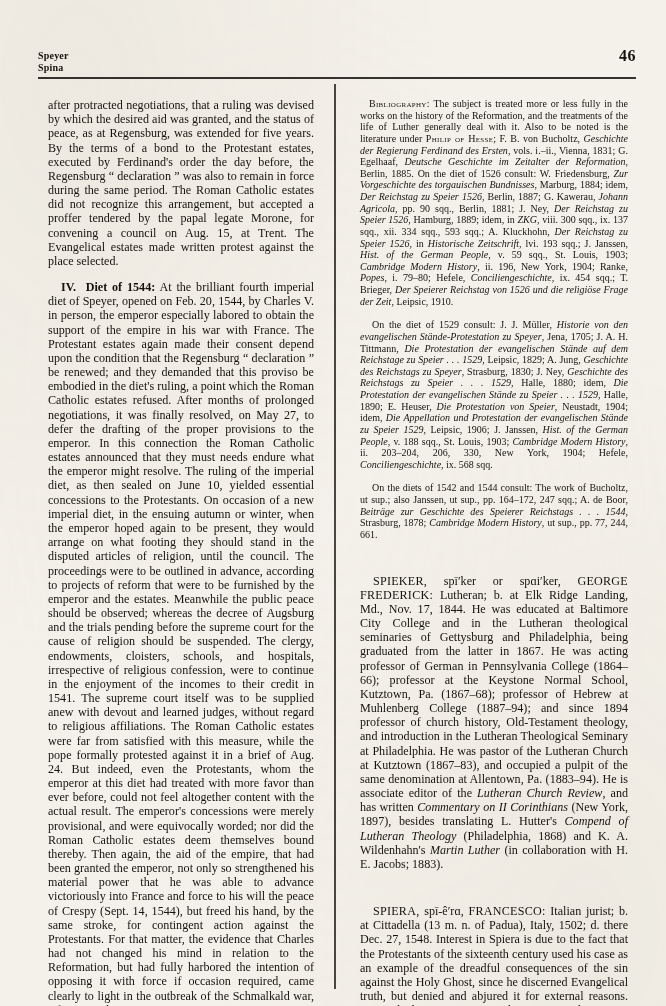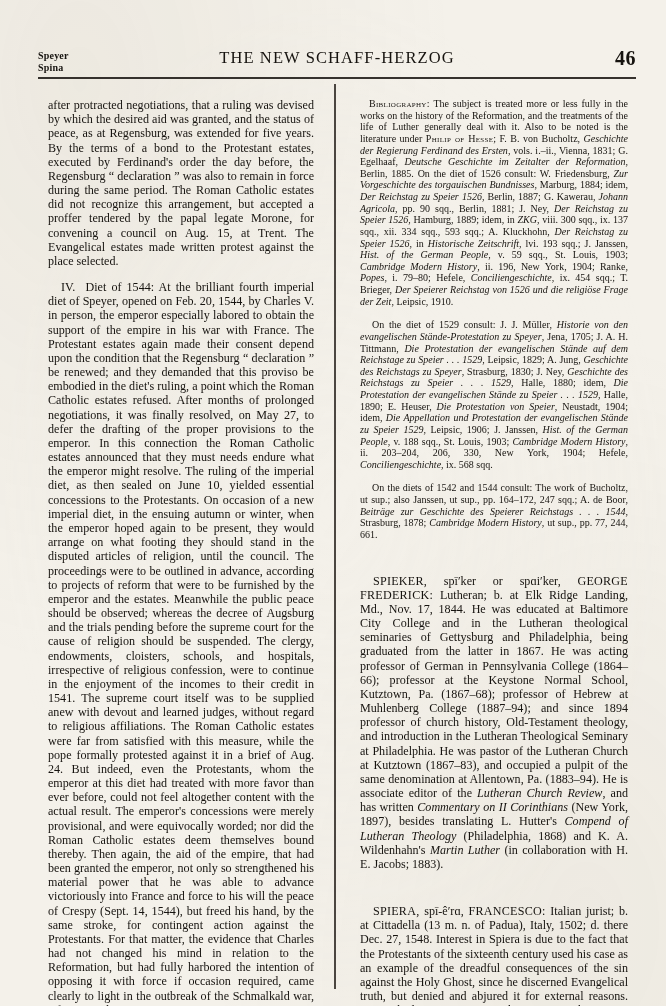--- a/index.html
+++ b/index.html
@@ -61,21 +61,21 @@
     text-align: center;
     font-size: 16.5px;
     letter-spacing: 1.1px;
     white-space: nowrap;
   }
   .head-right {
     position: absolute;
     right: 0;
     top: 5px;
     font-weight: bold;
-    font-size: 20px;
+    font-size: 16px;
     letter-spacing: .5px;
   }
   .rule {
     position: absolute;
     left: 38px;
     right: 30px;
     top: 77px;
     height: 2px;
     background: #1b1713;
     opacity: .88;
@@ -106,21 +106,21 @@
     left: 334px;
     top: 84px;
     width: 1.5px;
     height: 905px;
     background: #201b16;
     opacity: .8;
   }
 
   p { margin: 12px; text-indent: 13px; }
   p.noindent { text-indent: 0; }
-  .b { font-weight: normal; }
+  .b { font-weight: bold; }
   .i { font-style: italic; }
   .sc {
     font-variant: small-caps;
     letter-spacing: .3px;
   }
   .entry-head {
     font-weight: normal;
     letter-spacing: .25px;
   }
   .pron { font-weight: normal; font-style: normal; }
@@ -144,21 +144,20 @@
 </head>
 <body>
 
 <div id="page">
 
   <div class="running-head">
     <div class="head-left">
       <span>Speyer</span><br>
       <span>Spina</span>
     </div>
-    <div class="head-center">THE NEW SCHAFF-HERZOG</div>
     <div class="head-right">46</div>
   </div>
 
   <div class="rule"></div>
   <div class="divider"></div>
 
   <div class="col col-left">
     <p class="noindent">after protracted negotiations, that a ruling was devised by which the desired aid was granted, and the status of peace, as at Regensburg, was extended for five years.  By the terms of a bond to the Protestant estates, executed by Ferdinand's order the day before, the Regensburg “ declaration ” was also to remain in force during the same period.  The Roman Catholic estates did not recognize this arrangement, but accepted a proffer tendered by the papal legate Morone, for convening a council on Aug. 15, at Trent. The Evangelical estates made written protest against the place selected.</p>
     <p><span class="b">IV.</span>&nbsp; <span class="b">Diet of 1544:</span><span> At the brilliant fourth imperial diet of Speyer, opened on Feb. 20, 1544, by Charles V. in person, the emperor especially labored to obtain the support of the empire in his war with France.  The Protestant estates again made their consent depend upon the condition that the Regensburg “ declaration ” be renewed;  and they demanded that this proviso be embodied in the diet's ruling, a point which the Roman Catholic estates refused.  After months of prolonged negotiations, it was finally resolved, on May 27, to defer the drafting of the proper provisions to the emperor.  In this connection the Roman Catholic estates announced that they must needs endure what the emperor might resolve.  The ruling of the imperial diet, as then sealed on June 10, yielded essential concessions to the Protestants.  On occasion of a new imperial diet, in the ensuing autumn or winter, when the emperor hoped again to be present, they would arrange on what footing they should stand in the disputed articles of religion, until the council.  The proceedings were to be outlined in advance, according to projects of reform that were to be furnished by the emperor and the estates.  Meanwhile the public peace should be observed;  whereas the decree of Augsburg and the trials pending before the supreme court for the cause of religion should be suspended.  The clergy, endowments, cloisters, schools, and hospitals, irrespective of religious confession, were to continue in the enjoyment of the incomes to their credit in 1541.  The supreme court itself was to be supplied anew with devout and learned judges, without regard to religious affiliations.  The Roman Catholic estates were far from  satisfied with this measure, while the pope formally protested against it in a brief of Aug. 24.  But indeed, even the Protestants, whom  the emperor at this diet had treated with more favor than ever before, could not feel altogether content with the actual result.  The emperor's concessions were merely provisional, and were equivocally worded;  nor did the Roman Catholic estates  deem themselves  bound thereby.  Then again, the aid of the empire, that had been granted the emperor, not only so strengthened his material power that he was able to advance victoriously into France and force to his will the peace of Crespy (Sept. 14, 1544), but freed his hand, by the same stroke, for contingent action against the Protestants. For that matter, the evidence that Charles had not changed his mind in relation to the Reformation, but had fully harbored the intention of opposing it with force if occasion required, came clearly to light in the outbreak of the Schmalkald war, a few years later.</span></p>
     <div class="sig-line">

